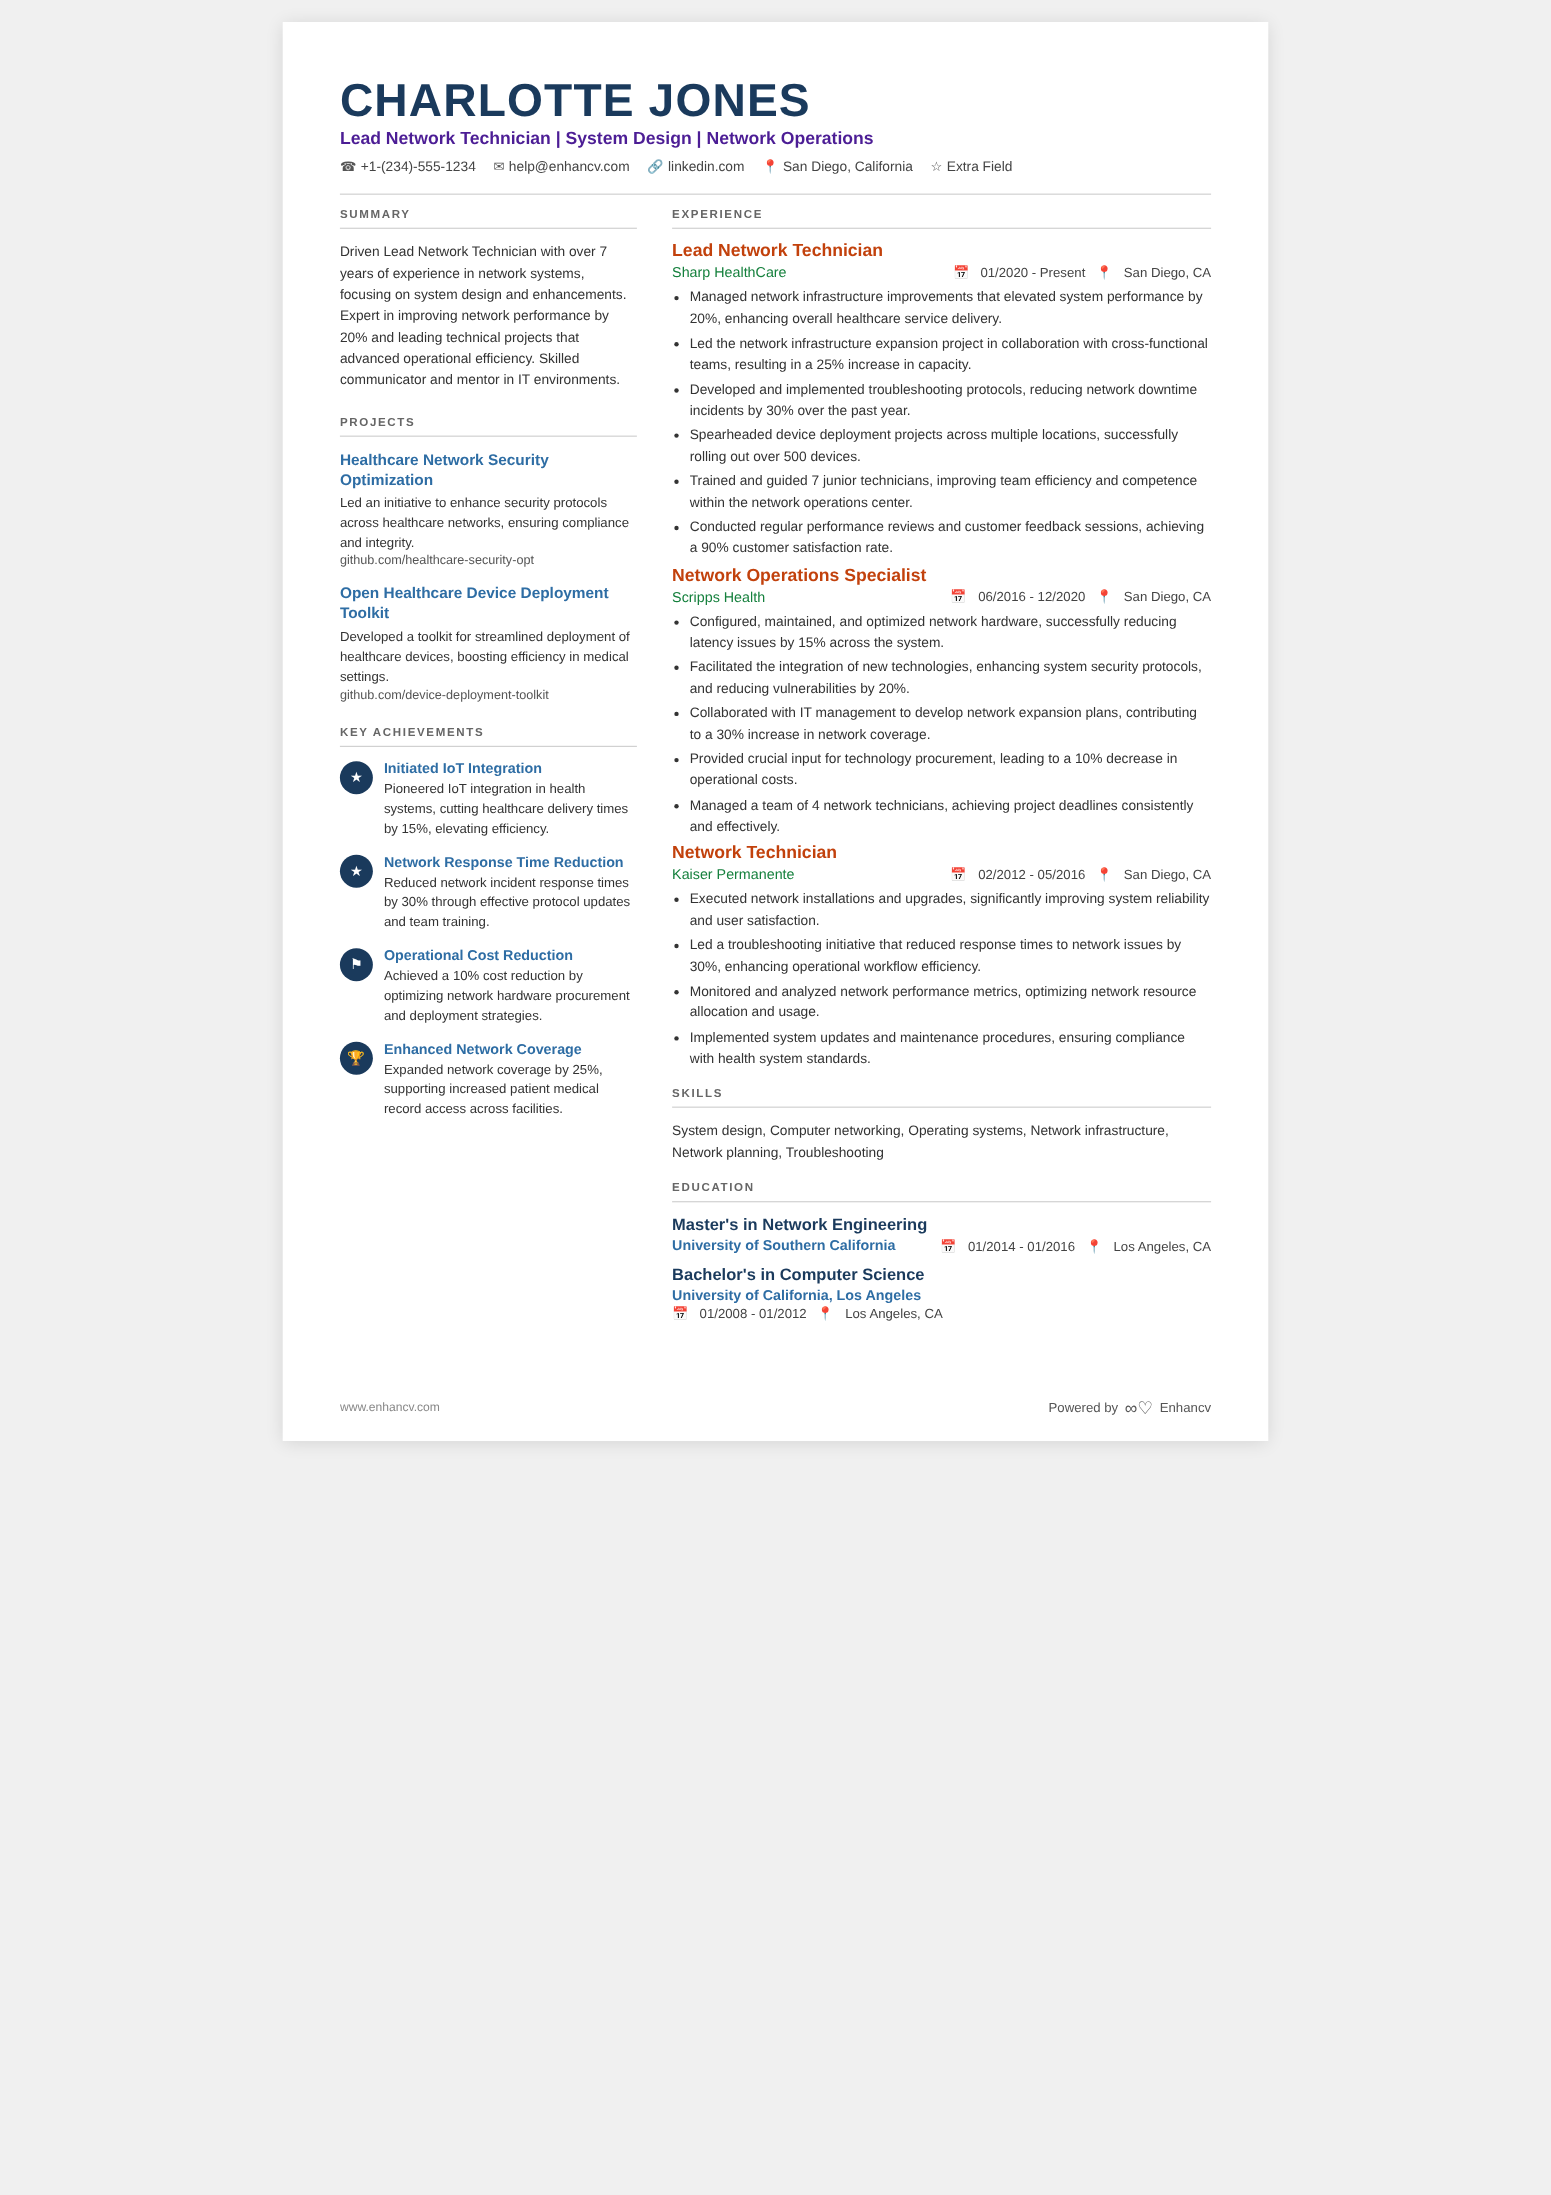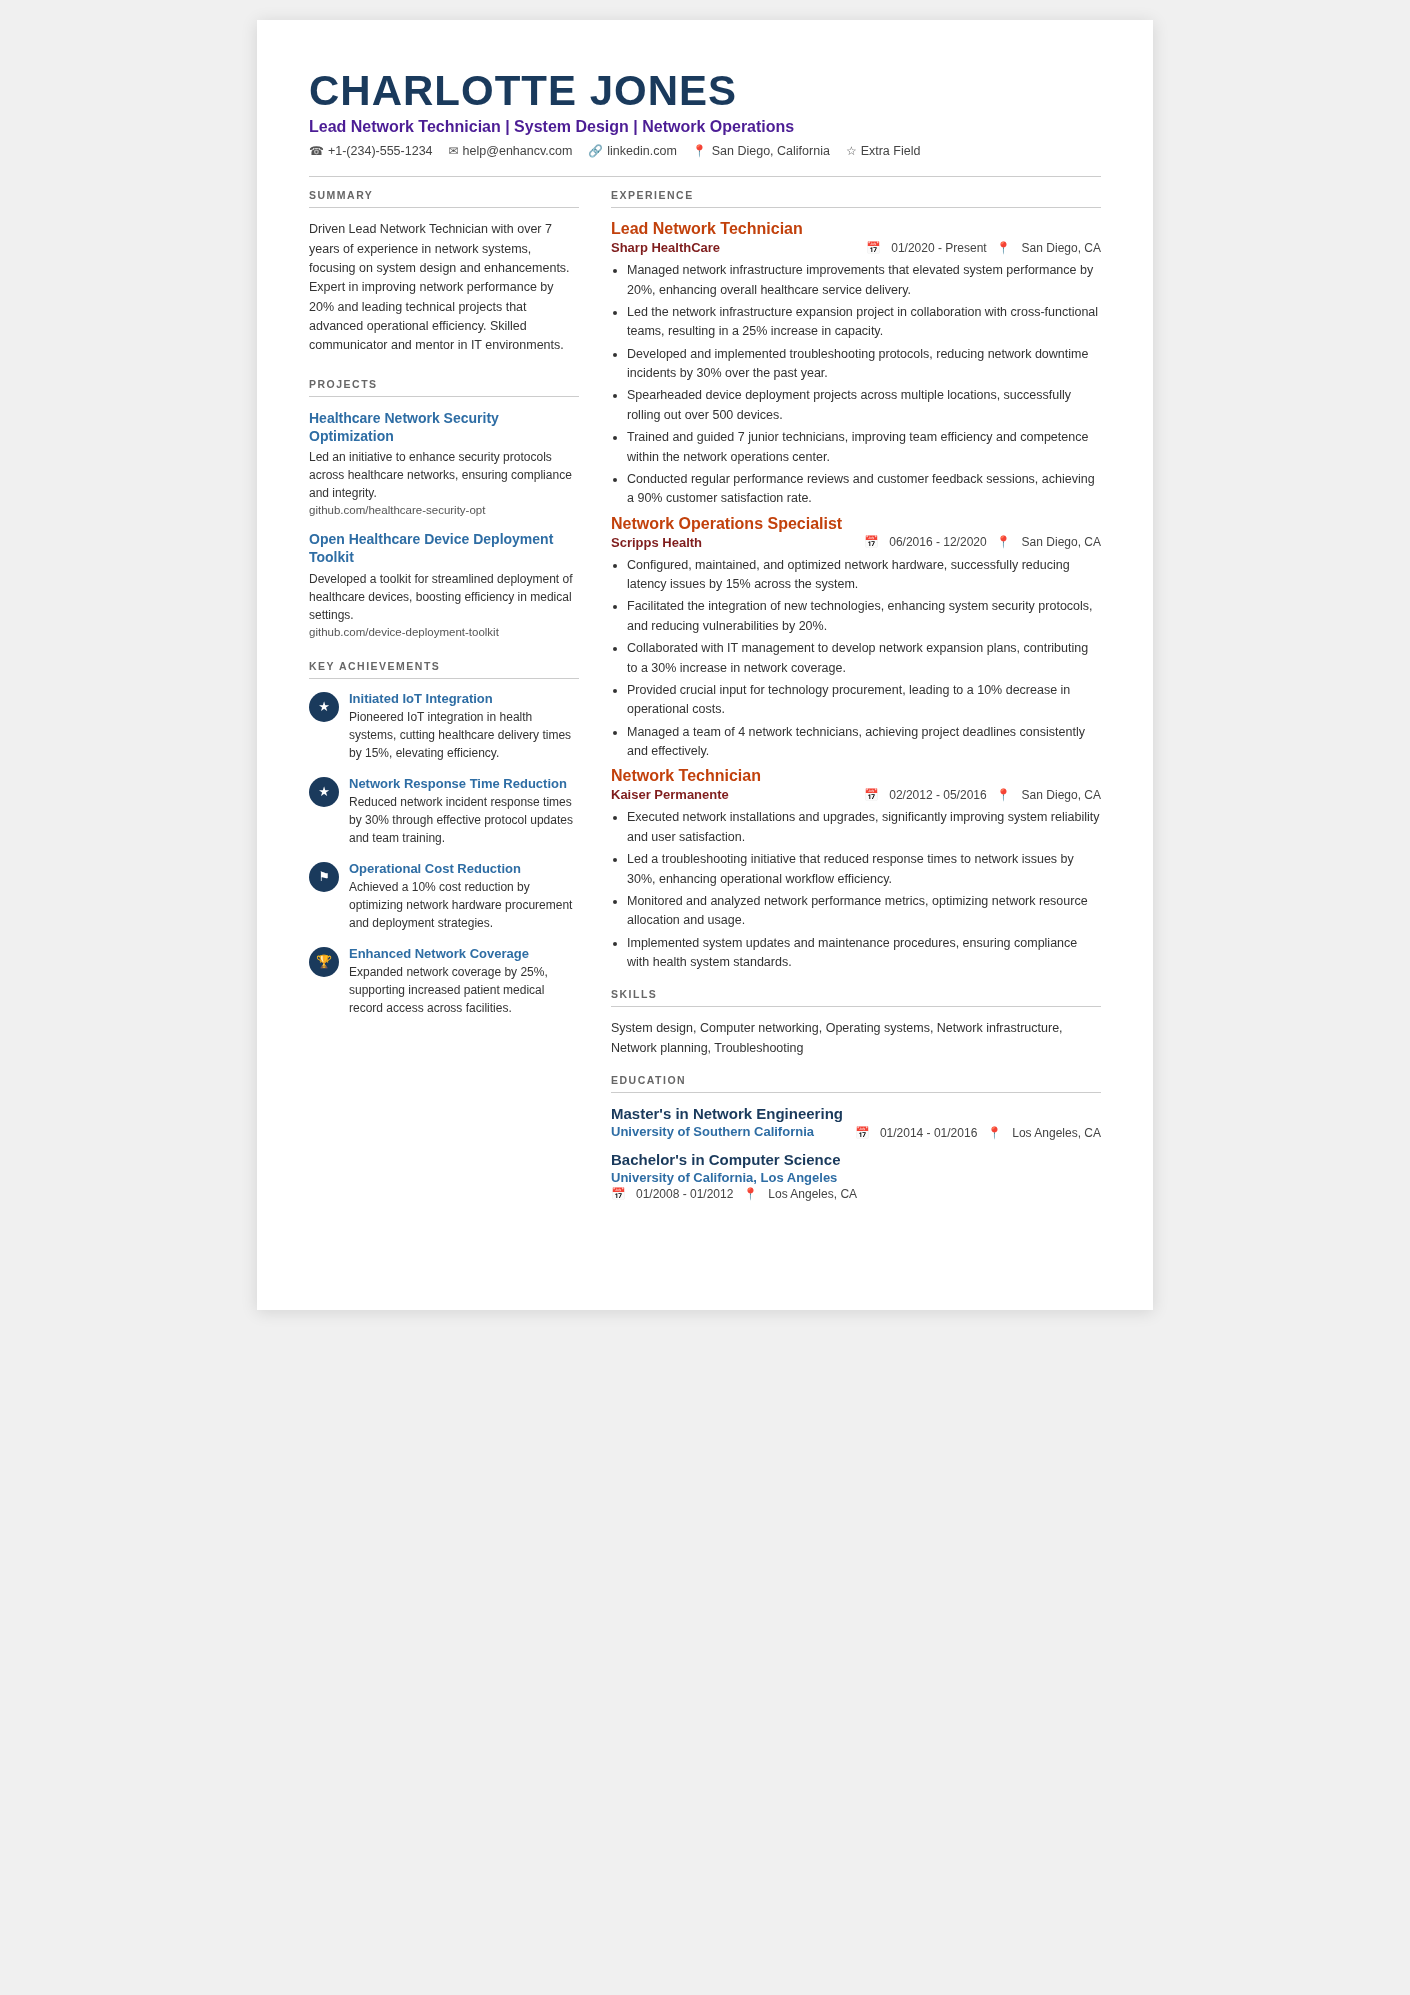--- a/index.html
+++ b/index.html
@@ -135,22 +135,22 @@
     }
     .exp-job-title:first-child { margin-top: 0; }
     .exp-meta-row {
       display: flex;
       justify-content: space-between;
       align-items: center;
       margin-bottom: 6px;
     }
     .exp-company {
       font-size: 13px;
-      font-weight: 700;
-      color: #7f1d1d;
+      font-weight: 400;
+      color: #15803d;
     }
     .exp-meta-right {
       font-size: 12px;
       color: #444;
       display: flex;
       gap: 10px;
       align-items: center;
     }
     .exp-bullets {
       font-size: 12.5px;
@@ -393,14 +393,22 @@
           <span>01/2008 - 01/2012</span>
           <span>📍</span>
           <span>Los Angeles, CA</span>
         </div>
       </div>
 
     </div>
 
   </div>
 
+  <div class="footer">
+    <span>www.enhancv.com</span>
+    <div class="enhancv-brand">
+      <span>Powered by</span>
+      <span class="enhancv-logo">∞♡</span>
+      <span>Enhancv</span>
+    </div>
+  </div>
 
 </div>
 
 </body></html>

